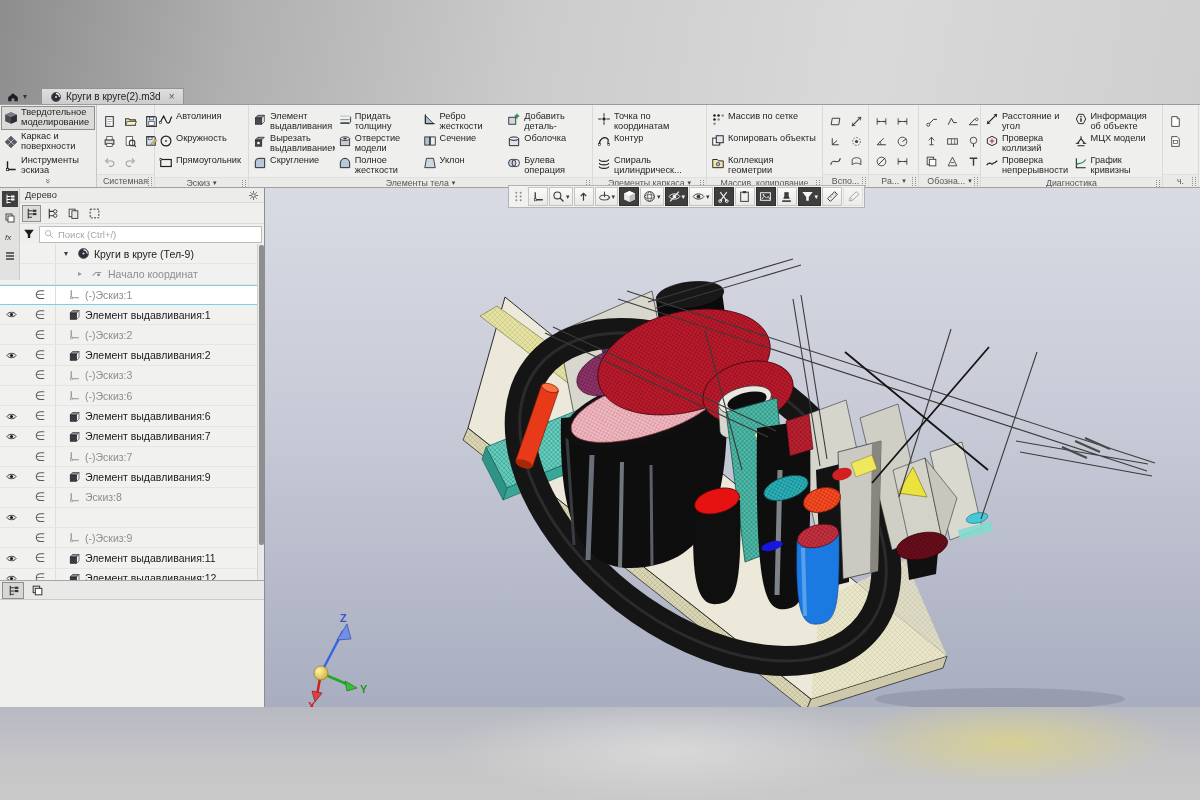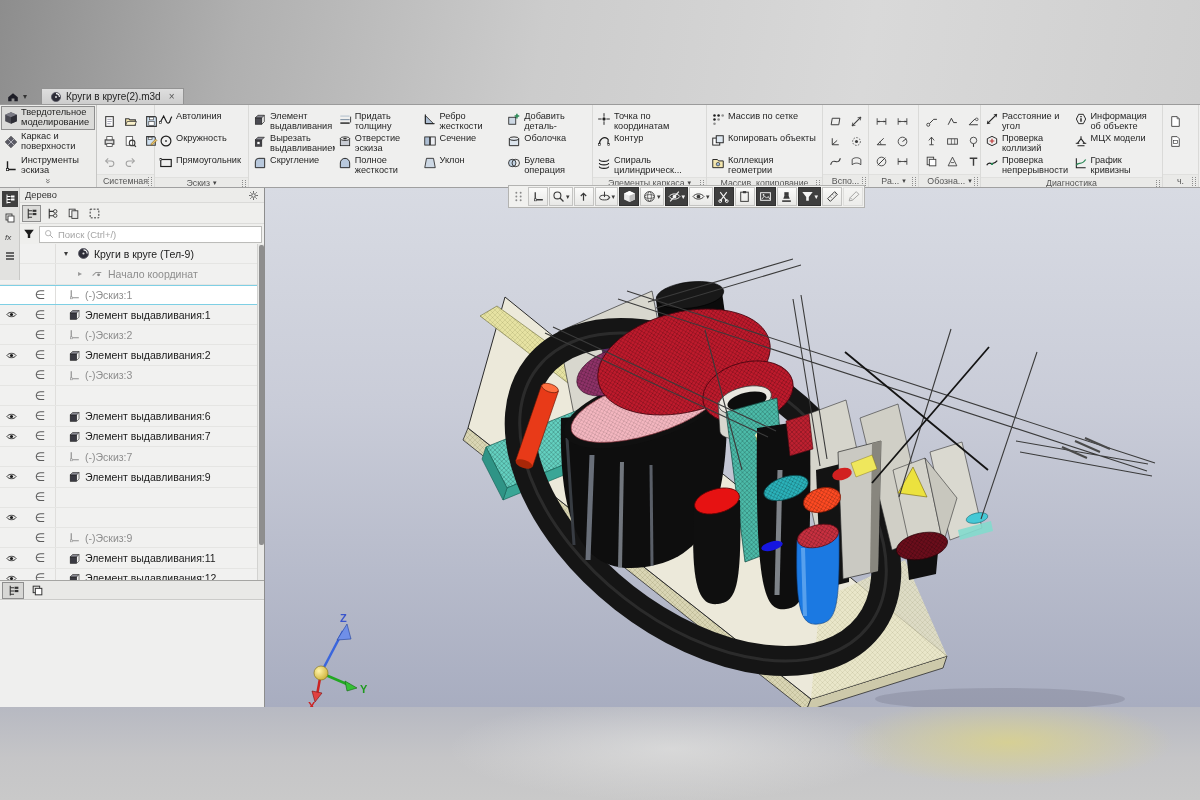--- a/index.html
+++ b/index.html
@@ -314,21 +314,21 @@
                 <span class="lt">Придать толщину</span>
               </div>
               <div class="lbtn">
                 <span class="ic" style="">
                   <svg viewBox="0 0 12 12">
                     <rect x="2" y="4" width="8" height="6" fill="#c8ccd4" stroke="currentColor" stroke-width=".7"></rect>
                     <ellipse cx="6" cy="4" rx="4" ry="1.6" fill="#eee" stroke="currentColor" stroke-width=".7"></ellipse>
                     <ellipse cx="6" cy="4" rx="1.6" ry=".7" fill="#333"></ellipse>
                   </svg>
                 </span>
-                <span class="lt">Отверстие эскиза</span>
+                <span class="lt">Отверстие модели</span>
               </div>
               <div class="lbtn">
                 <span class="ic" style="">
                   <svg viewBox="0 0 12 12">
                     <path d="M2 10V6a4 4 0 0 1 8 0v4Z" fill="#b8c8dc" stroke="currentColor" stroke-width=".8"></path>
                   </svg>
                 </span>
                 <span class="lt">Полное жесткости</span>
               </div>
             </div>
@@ -382,20 +382,25 @@
               <div class="lbtn">
                 <span class="ic" style="">
                   <svg viewBox="0 0 12 12">
                     <circle cx="4.5" cy="6" r="3.2" fill="#c2d2e2" stroke="currentColor" stroke-width=".7"></circle>
                     <circle cx="7.5" cy="6" r="3.2" fill="none" stroke="currentColor" stroke-width=".7"></circle>
                   </svg>
                 </span>
                 <span class="lt">Булева операция</span>
               </div>
             </div>
+          </div>
+          <div class="sec-foot">
+            <span>Элементы тела</span>
+            <span class="caret">▾</span>
+            <span class="grip"></span>
           </div>
         </div>
         <div class="rib-sec" style="width:114px">
           <div class="sec-body">
             <div class="lab-col">
               <div class="lbtn">
                 <span class="ic" style="">
                   <svg viewBox="0 0 12 12">
                     <circle cx="6" cy="6" r="1.4" fill="currentColor"></circle>
                     <path d="M6 1v3M6 8v3M1 6h3M8 6h3" stroke="currentColor" stroke-width=".8"></path>
@@ -980,20 +985,29 @@
                 </svg>
               </span>
               <span>(-)Эскиз:3</span>
             </div>
           </div>
           <div class="trow sketch">
             <div class="gutter">
               <span class="eye"></span>
               <span class="elem">∈</span>
             </div>
+            <div class="content">
+              <span class="ic" style="">
+                <svg viewBox="0 0 12 12">
+                  <path d="M3 2v7h7" fill="none" stroke="#909090" stroke-width="1.1"></path>
+                  <rect x="2.2" y="8.2" width="1.8" height="1.8" fill="#eee" stroke="#909090" stroke-width=".5"></rect>
+                </svg>
+              </span>
+              <span>(-)Эскиз:6</span>
+            </div>
           </div>
           <div class="trow extrude">
             <div class="gutter">
               <span class="eye">
                 <span class="ic" style="">
                   <svg viewBox="0 0 12 12">
                     <path d="M1 6C3 2.8 9 2.8 11 6 9 9.2 3 9.2 1 6Z" fill="none" stroke="currentColor" stroke-width=".9"></path>
                     <circle cx="6" cy="6" r="1.7" fill="currentColor"></circle>
                   </svg>
                 </span>
@@ -1069,20 +1083,29 @@
                   <path d="M10.2 2.3v6L8 10.5" fill="none" stroke="#1a1a1a" stroke-width=".5"></path>
                 </svg>
               </span>
               <span>Элемент выдавливания:9</span>
             </div>
           </div>
           <div class="trow sketch">
             <div class="gutter">
               <span class="eye"></span>
               <span class="elem">∈</span>
+            </div>
+            <div class="content">
+              <span class="ic" style="">
+                <svg viewBox="0 0 12 12">
+                  <path d="M3 2v7h7" fill="none" stroke="#909090" stroke-width="1.1"></path>
+                  <rect x="2.2" y="8.2" width="1.8" height="1.8" fill="#eee" stroke="#909090" stroke-width=".5"></rect>
+                </svg>
+              </span>
+              <span>Эскиз:8</span>
             </div>
           </div>
           <div class="trow extrude">
             <div class="gutter">
               <span class="eye">
                 <span class="ic" style="">
                   <svg viewBox="0 0 12 12">
                     <path d="M1 6C3 2.8 9 2.8 11 6 9 9.2 3 9.2 1 6Z" fill="none" stroke="currentColor" stroke-width=".9"></path>
                     <circle cx="6" cy="6" r="1.7" fill="currentColor"></circle>
                   </svg>

